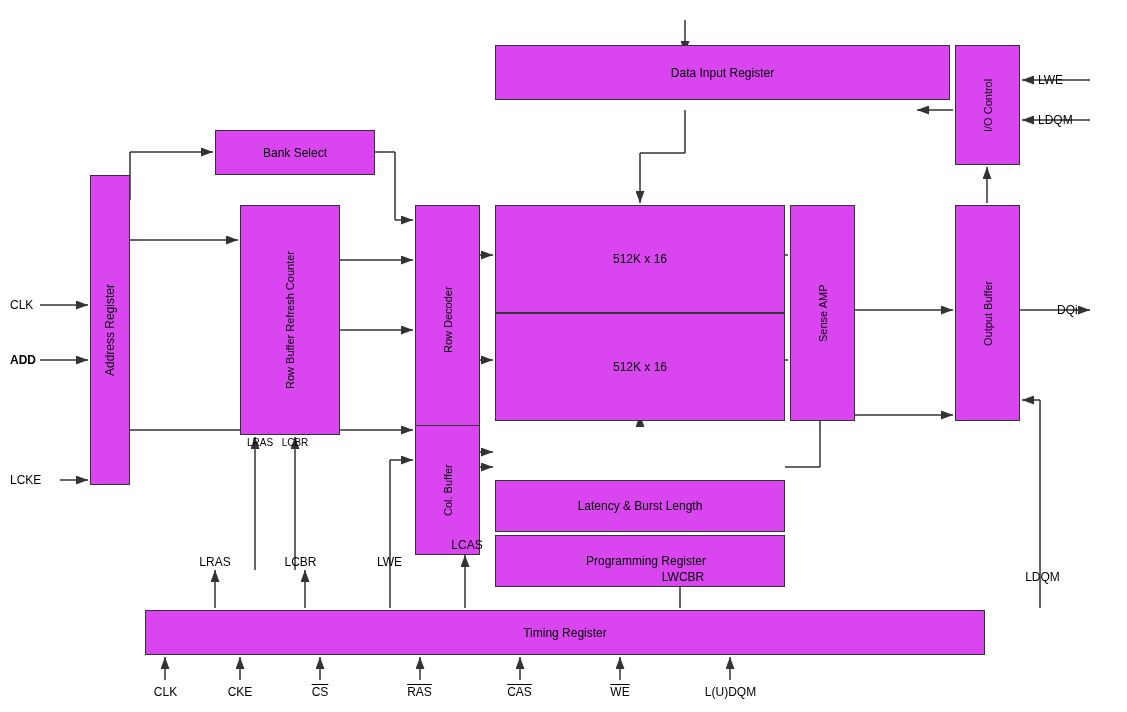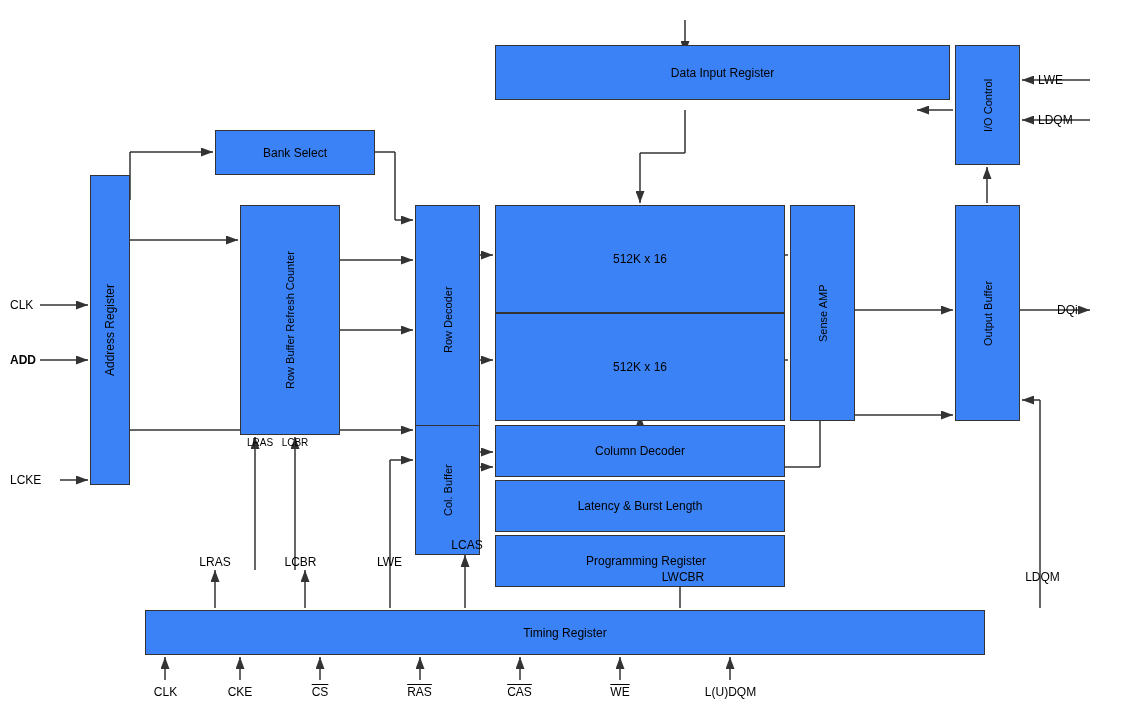--- a/index.html
+++ b/index.html
@@ -14,21 +14,21 @@
     }
     .diagram {
       position: absolute;
       top: 0; left: 0;
       width: 1127px;
       height: 712px;
     }
     .block {
       position: absolute;
       border: 1.5px solid #333;
-      background: #3b82f6;
+      background: #d946ef;
       display: flex;
       align-items: center;
       justify-content: center;
       text-align: center;
       font-size: 12px;
     }
     .block.vertical-text {
       writing-mode: vertical-rl;
       text-orientation: mixed;
       transform: rotate(180deg);
@@ -185,23 +185,20 @@
 
   <div class="block" style="left:790px;top:205px;width:65px;height:216px;writing-mode:vertical-rl;text-orientation:mixed;transform:rotate(180deg);font-size:11px;">
     <span>Sense AMP</span>
   </div>
 
   <div class="block" style="left:415px;top:425px;width:65px;height:130px;writing-mode:vertical-rl;text-orientation:mixed;transform:rotate(180deg);font-size:11px;">
     <span>Col.
 Buffer</span>
   </div>
 
-  <div class="block" style="left:495px;top:425px;width:290px;height:52px;">
-    <span>Column Decoder</span>
-  </div>
 
   <div class="block" style="left:495px;top:480px;width:290px;height:52px;">
     <span>Latency &amp; Burst Length</span>
   </div>
 
   <div class="block" style="left:495px;top:535px;width:290px;height:52px;padding-left:12px;">
     <span>Programming Register</span>
   </div>
 
   <div class="block" style="left:955px;top:205px;width:65px;height:216px;writing-mode:vertical-rl;text-orientation:mixed;transform:rotate(180deg);font-size:11px;">

